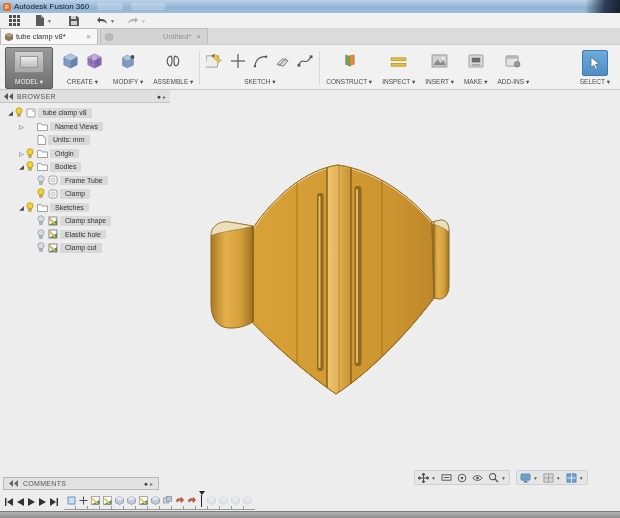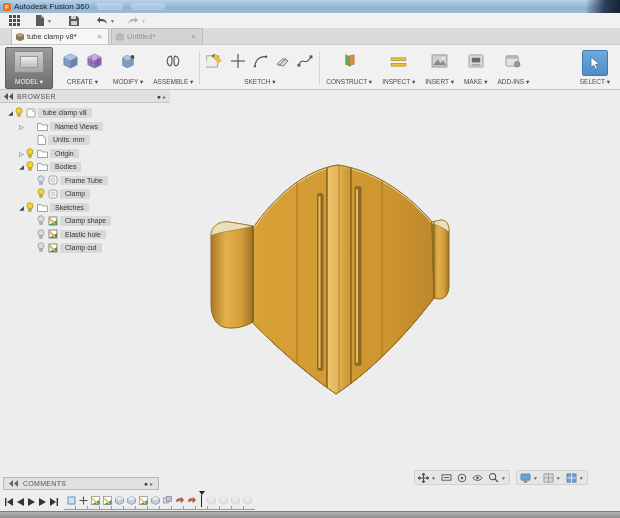--- a/index.html
+++ b/index.html
@@ -17,25 +17,25 @@
   .titlebar .dark-corner{position:absolute;right:0;top:0;width:34px;height:13px;
     background:linear-gradient(100deg,transparent 0%,#2c3e57 55%,#16202f);}
   
   .qat{position:absolute;top:13px;left:0;right:0;height:15px;background:#F1F1F1;
     display:flex;align-items:center;color:#555;}
   .qbtn{display:flex;align-items:center;height:13px;padding:0 2px;}
   .caret{font-size:5px;color:#666;margin-left:2px;}
   .dim{opacity:.38;}
   
   .tabbar{position:absolute;top:28px;left:0;right:0;height:17px;background:#DBDBDB;
-    display:flex;align-items:flex-end;padding-left:11px;border-bottom:1px solid #C9C9C9;}
+    display:flex;align-items:flex-end;padding-left:0;border-bottom:1px solid #C9C9C9;}
   .tab{height:16px;display:flex;align-items:center;font-size:7.5px;padding:0 4px;
     border:1px solid #BDBDBD;border-bottom:none;margin-right:2px;}
   .tab.active{background:#F6F6F6;color:#333;width:98px;}
-  .tab.inactive{background:#D3D3D3;color:#949494;width:92px;}
+  .tab.inactive{background:#D3D3D3;color:#949494;width:108px;text-align:right;}
   .tab .tname{flex:1;margin:0 3px;white-space:nowrap;overflow:hidden;}
   .tab .x{font-size:8px;color:#888;padding:0 2px;}
   
   .toolbar{position:absolute;top:45px;left:0;right:0;height:45px;background:#F1F1F1;
     border-bottom:1px solid #C6C6C6;display:flex;align-items:stretch;padding:2px 5px 0 5px;}
   .model-btn{width:48px;margin-right:4px;background:linear-gradient(#9a9a9a,#6f6f6f);
     border:1px solid #5d5d5d;border-radius:2px;display:flex;flex-direction:column;
     align-items:center;justify-content:space-between;padding:3px 2px 2px;}
   .model-thumb{width:30px;height:22px;background:linear-gradient(#cfcfcf,#a8a8a8);
     border:1px solid #888;border-radius:1px;display:flex;align-items:center;justify-content:center;}

